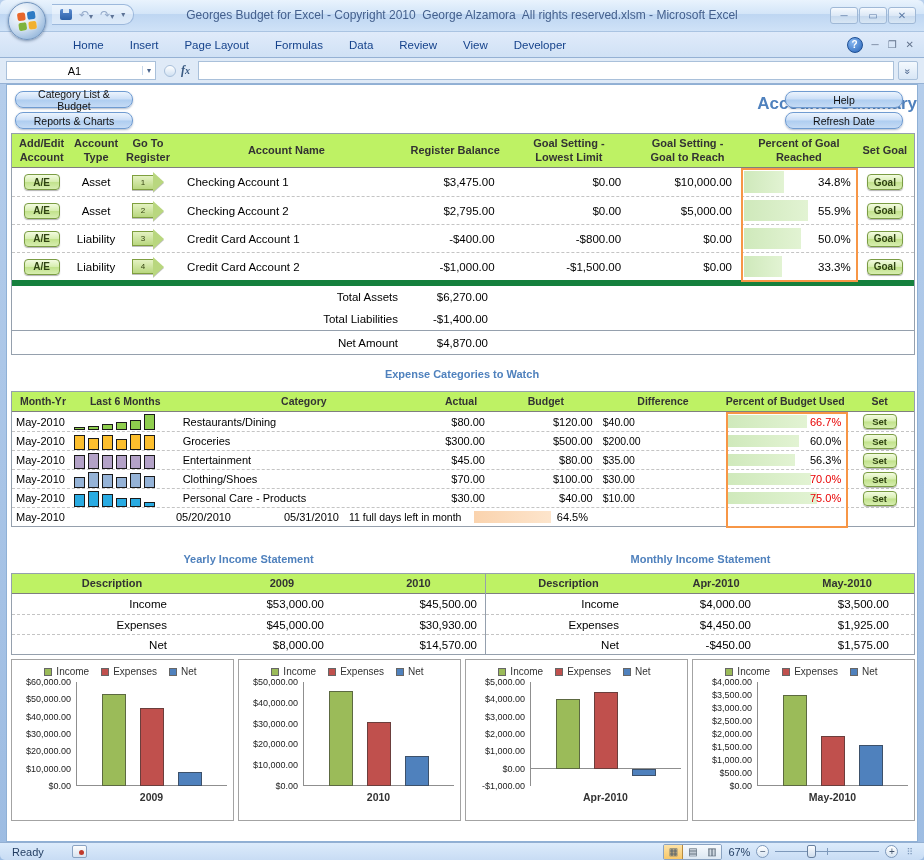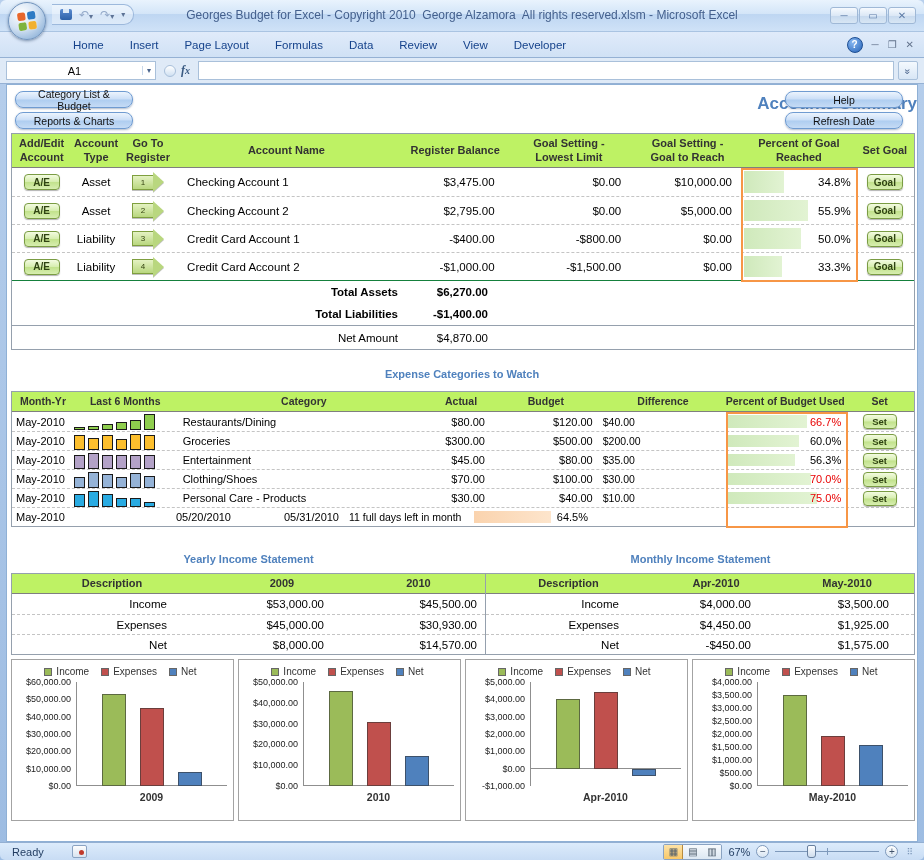--- a/index.html
+++ b/index.html
@@ -83,21 +83,21 @@
   .abody{width:20px;height:13px;background:linear-gradient(#e4f2c2,#b9d77f);border:1px solid #7f9f3f;border-right:none;
     font-size:8px;color:#33420f;display:flex;align-items:center;justify-content:center;}
   .ahead{width:0;height:0;border-top:10px solid transparent;border-bottom:10px solid transparent;border-left:11px solid #b9d77f;}
   .pbar{position:absolute;left:2px;top:3px;bottom:3px;}
   .pbar.green{background:linear-gradient(to right,#cfe9bb,#e2f3d3);}
   .pbar.peach{background:linear-gradient(to right,#fad3ae,#fde5cc);}
   .pval{position:absolute;right:5px;top:0;bottom:0;display:flex;align-items:center;font-size:11.5px;}
   .pval[data-alert="true"]{color:#e80000;}
   .pct-outline{position:absolute;border:2px solid #f79646;pointer-events:none;z-index:3;}
   
-  .totals{border-top:1px solid #15803d;font-weight:bold;}
+  .totals{border-top:6px solid #15803d;}
   .trow{display:flex;height:22px;align-items:center;}
   .trow .lab{width:386px;justify-content:flex-end;font-size:11.5px;display:flex;}
   .trow .val{width:100px;justify-content:flex-end;padding-right:10px;display:flex;font-size:11.5px;}
   .net{border-top:1px solid #95a0ad;height:24px;}
   
   .tbl-exp{left:4px;top:306px;width:904px;font-size:11px;}
   .tbl-exp .hrow{height:20px;}
   .tbl-exp .hcell{font-size:10.5px;}
   .tbl-exp .row{height:19px;}
   .ce1{width:62px;padding-left:4px;} .ce2{width:103px;} .ce3{width:255px;padding-left:6px;}

